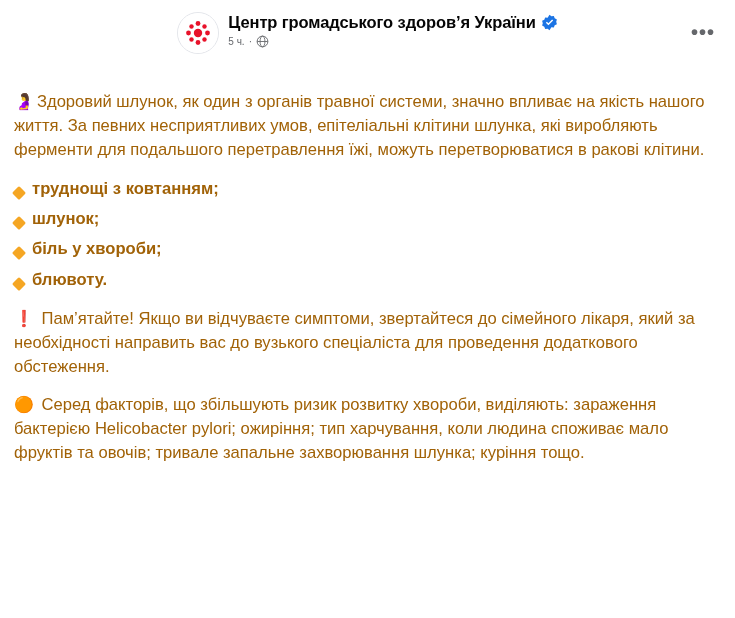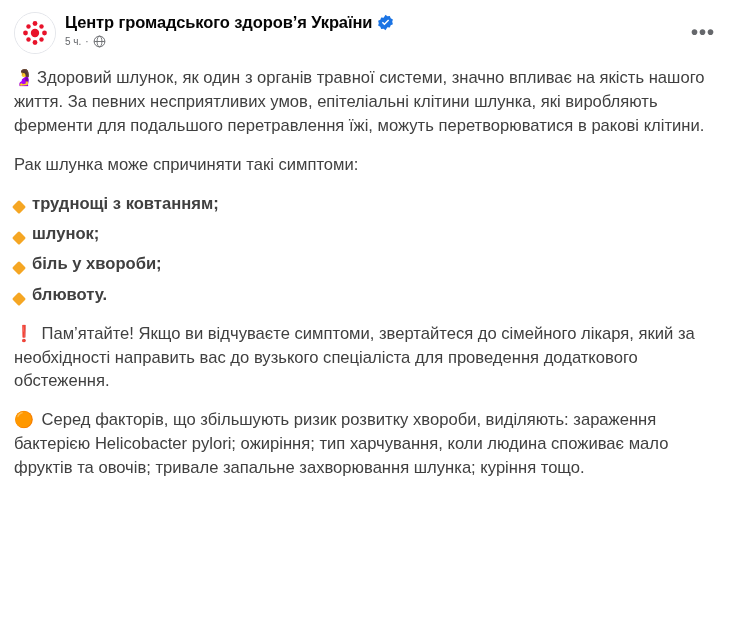--- a/index.html
+++ b/index.html
@@ -18,20 +18,21 @@
     width: 735px;
     height: 618px;
     background: #fff;
     padding: 10px 14px 0 14px;
   }
   .post-header {
     display: flex;
     align-items: flex-start;
     padding: 2px 0 6px 0;
     position: relative;
+    justify-content: center;
   }
   .avatar {
     width: 42px; height: 42px;
     border-radius: 50%;
     background: #ffffff;
     border: 1px solid #e4e6eb;
     flex: 0 0 42px;
     margin-right: 9px;
     position: relative;
     overflow: hidden;
@@ -87,22 +88,23 @@
     font-size: 20px;
     letter-spacing: 1px;
     line-height: 1;
     font-weight: bold;
     cursor: pointer;
     user-select: none;
   }
   .post-body {
     font-size: 16.6px;
     line-height: 1.44;
-    color: #404040;
+    color: #a16207;
     padding-top: 6px;
+    margin-top: 24px;
   }
   .para {
     margin: 0 0 15px 0;
   }
   .emoji {
     margin-right: 3px;
   }
   .bullets {
     margin: 0 0 15px 0;
     padding: 0;
@@ -182,21 +184,20 @@
 
     <div class="more-btn">•••</div>
   </div>
 
   <div class="post-body">
 
     <p class="para">
       <span class="emoji emoji-img">🤰</span><span>Здоровий шлунок, як один з органів травної системи, значно впливає на якість нашого життя. За певних несприятливих умов, епітеліальні клітини шлунка, які виробляють ферменти для подальшого перетравлення їжі, можуть перетворюватися в ракові клітини.</span>
     </p>
 
-    <p class="para">Рак шлунка може спричиняти такі симптоми:</p>
 
     <ul class="bullets">
       <li>
         <span class="bullet-mark"><span class="diamond"></span></span>
         <span class="bullet-text">труднощі з ковтанням;</span>
       </li>
       <li>
         <span class="bullet-mark"><span class="diamond"></span></span>
         <span class="bullet-text">шлунок;</span>
       </li>

